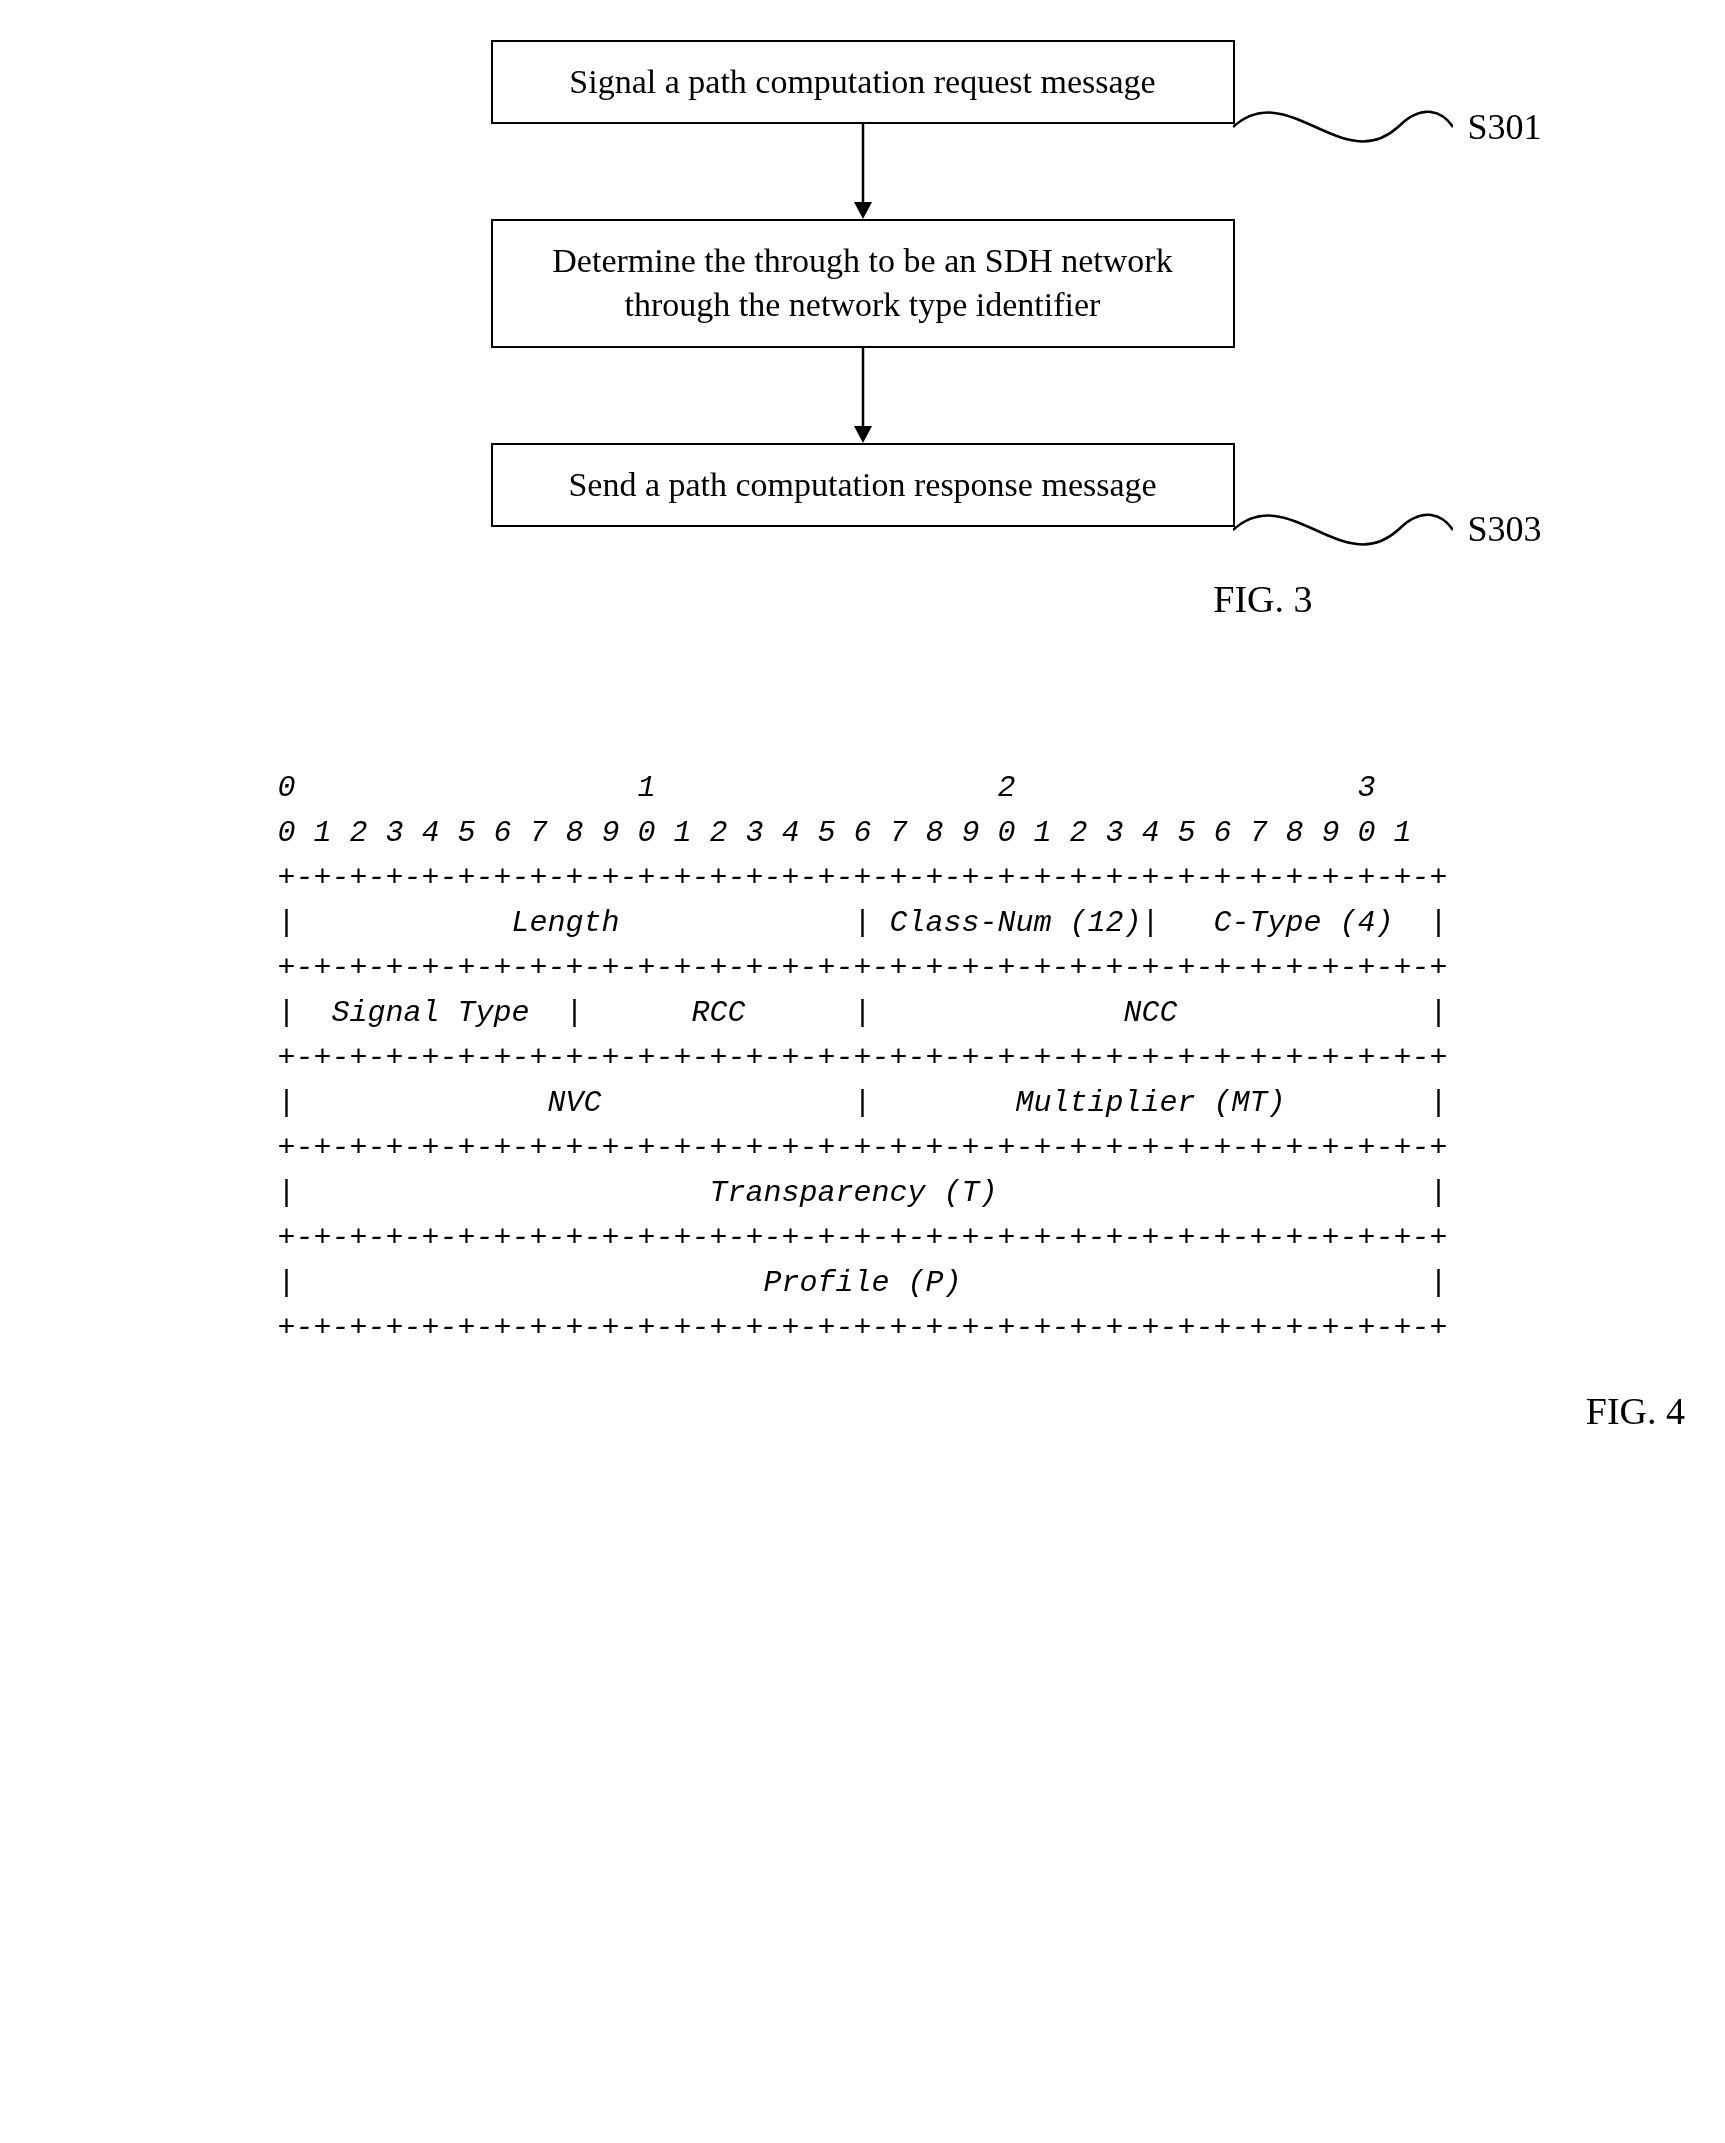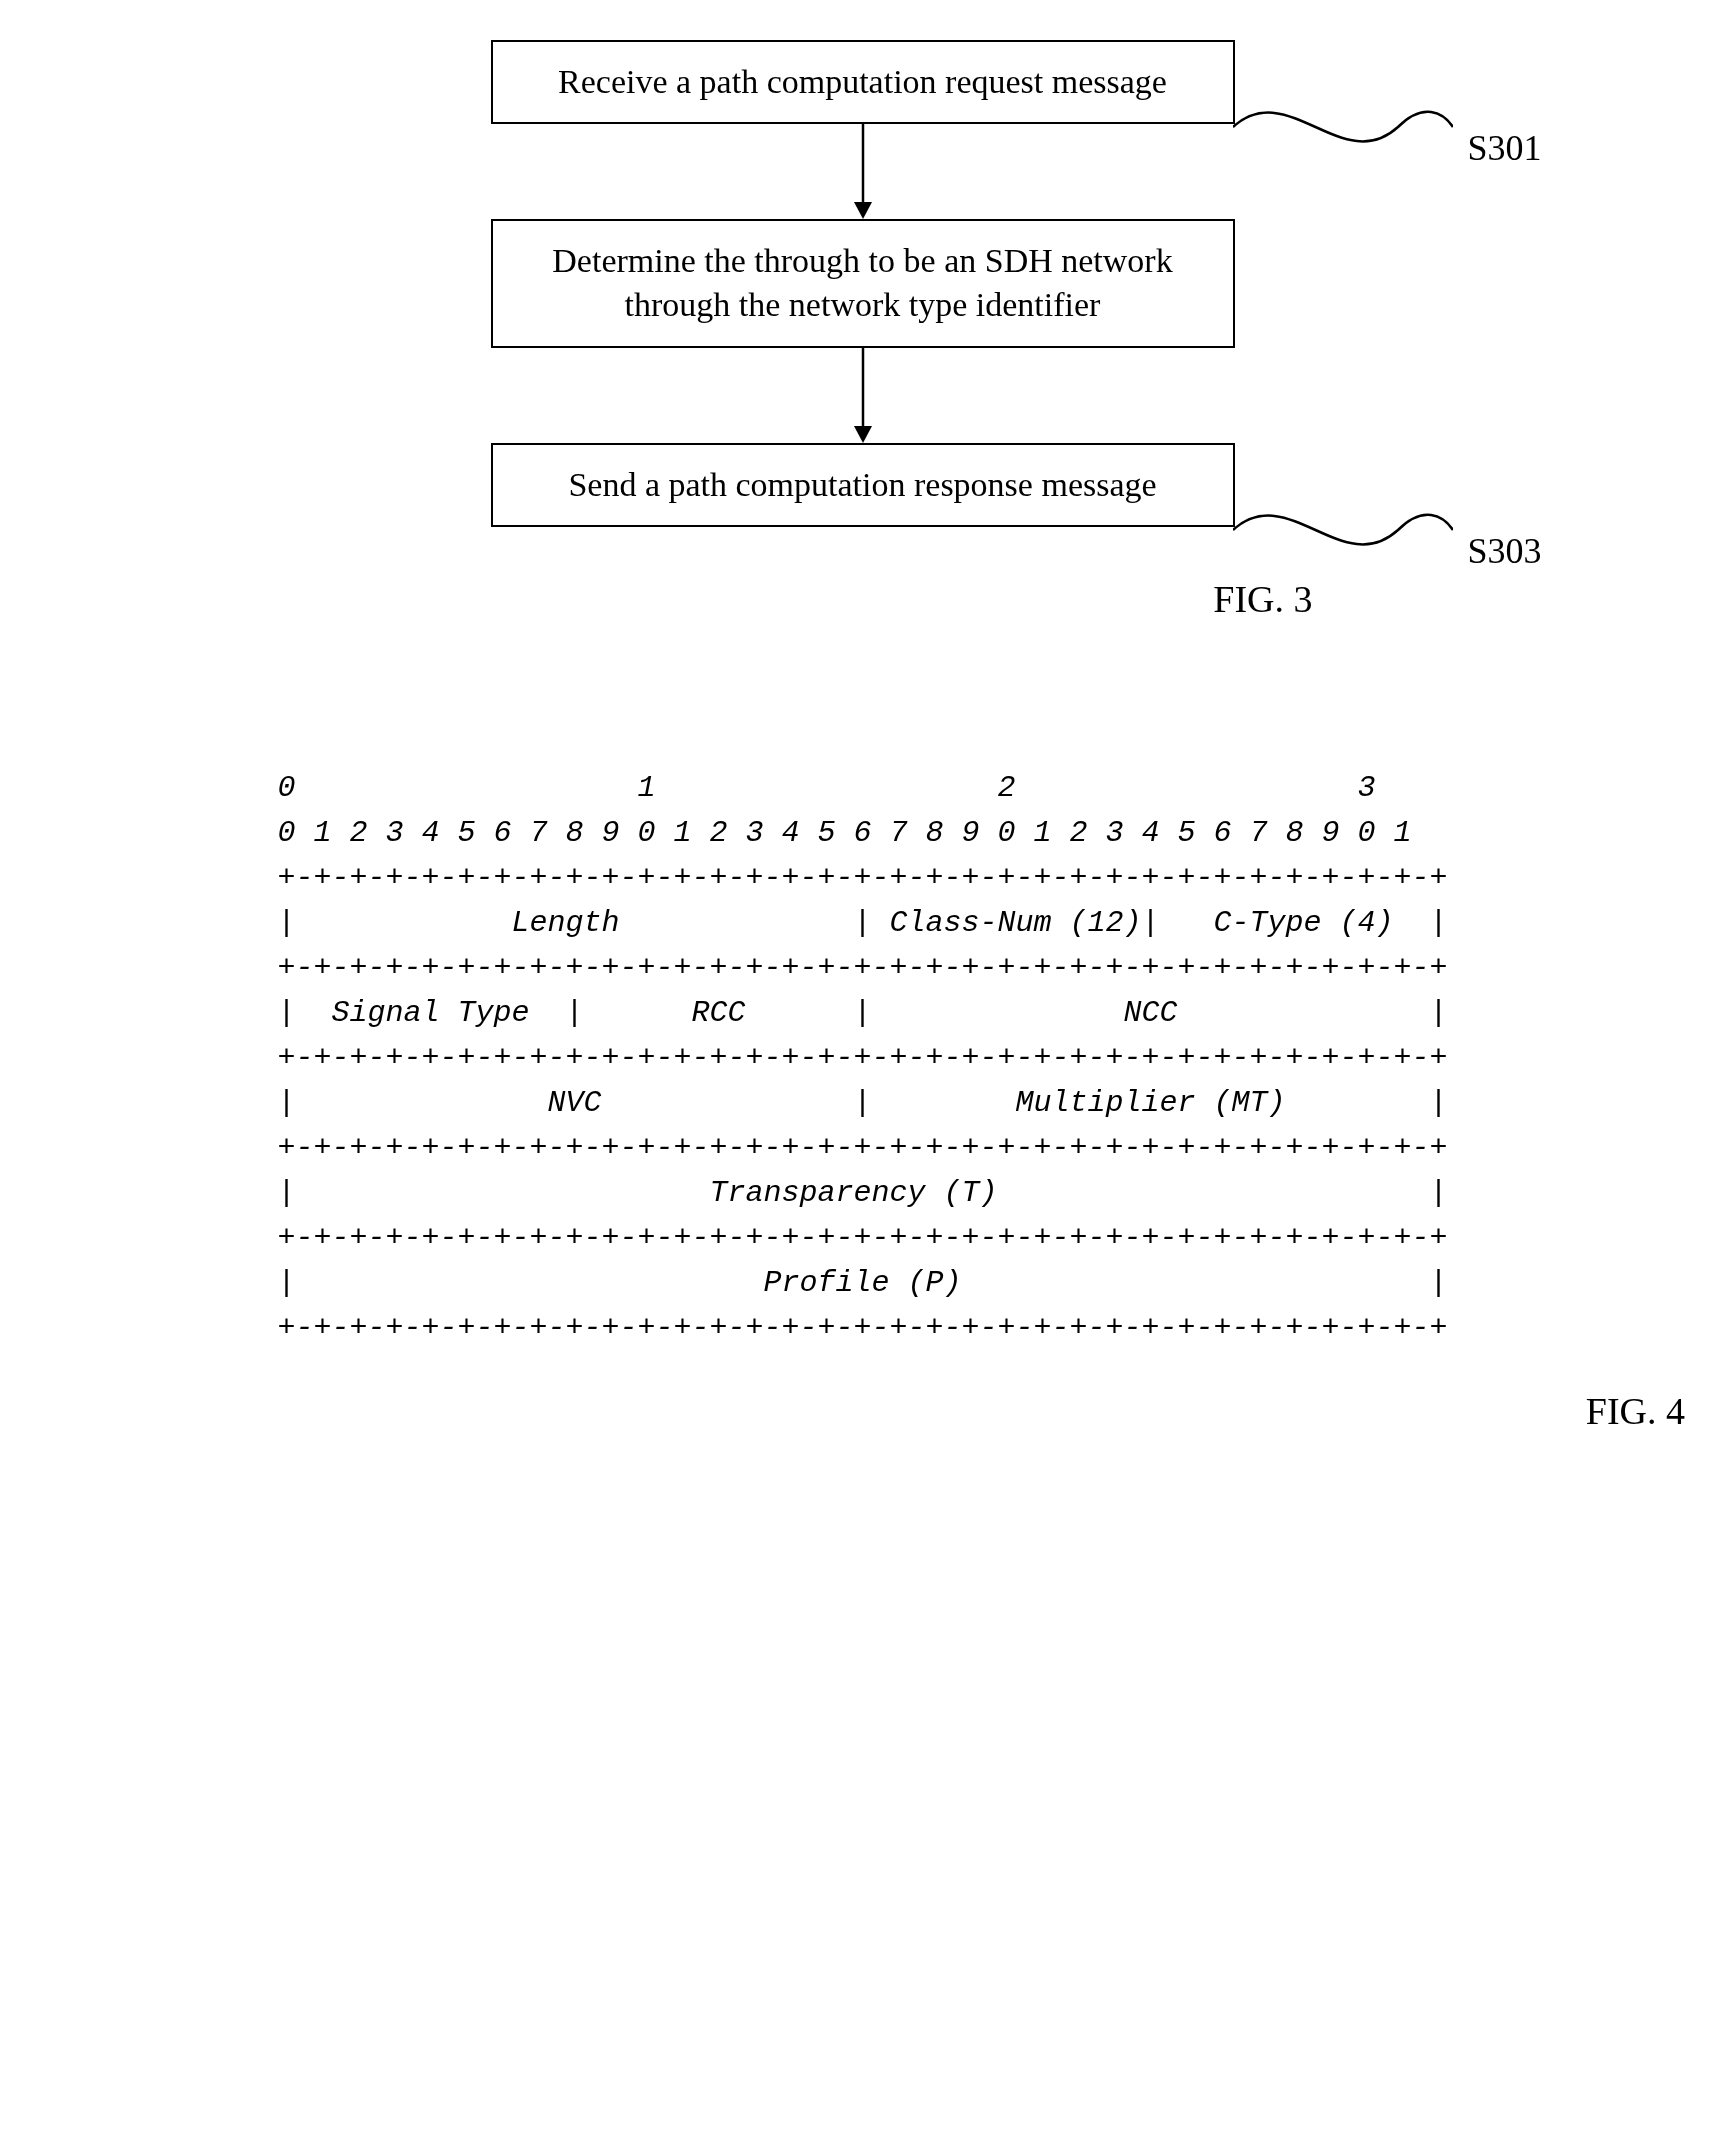--- a/index.html
+++ b/index.html
@@ -28,21 +28,21 @@
     background: white;
     width: 680px;
     position: relative;
     line-height: 1.3;
   }
   .connector {
     position: absolute;
     left: 100%;
     top: 50%;
     display: flex;
-    align-items: flex-end;
+    align-items: center;
   }
   .connector svg {
     display: block;
   }
   .step-label {
     font-size: 36px;
     margin-left: 15px;
   }
   .arrow-down {
     display: flex;
@@ -70,21 +70,21 @@
     font-style: italic;
   }
 </style>
 </head>
 <body>
 
 <div class="flowchart">
 
   <div class="flow-row">
     <div class="flow-box">
-      <span>Receive a path computation request message</span>
+      <span>Signal a path computation request message</span>
       <div class="connector">
         <svg width="220" height="90">
           <path d="M 0 45 C 55 -5, 110 95, 165 45 C 190 20, 210 30, 220 45" stroke="black" stroke-width="2.5" fill="none"></path>
         </svg>
         <span class="step-label">S301</span>
       </div>
     </div>
   </div>
 
   <div class="arrow-down">

